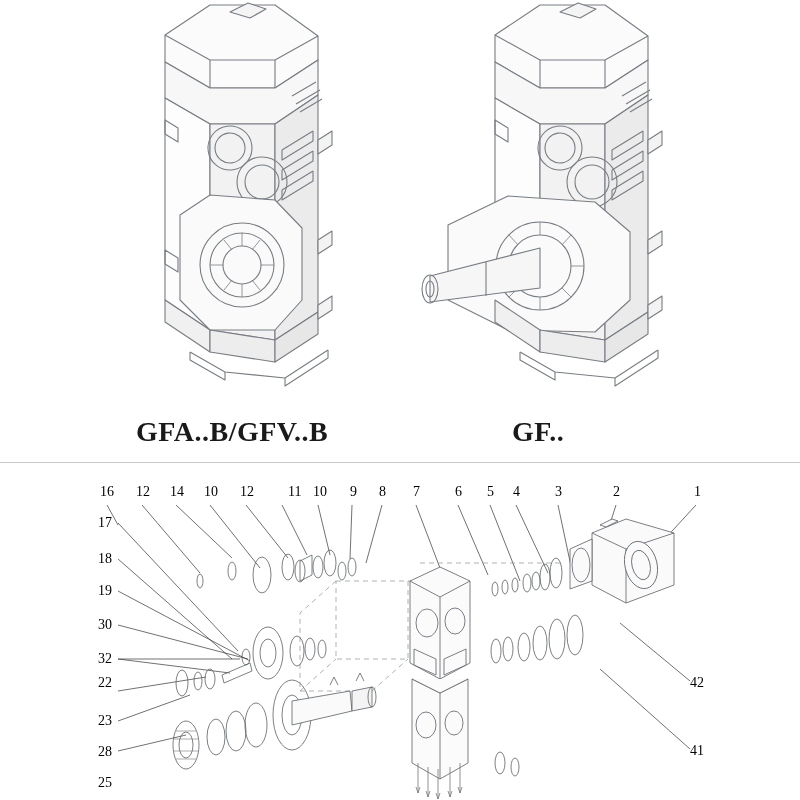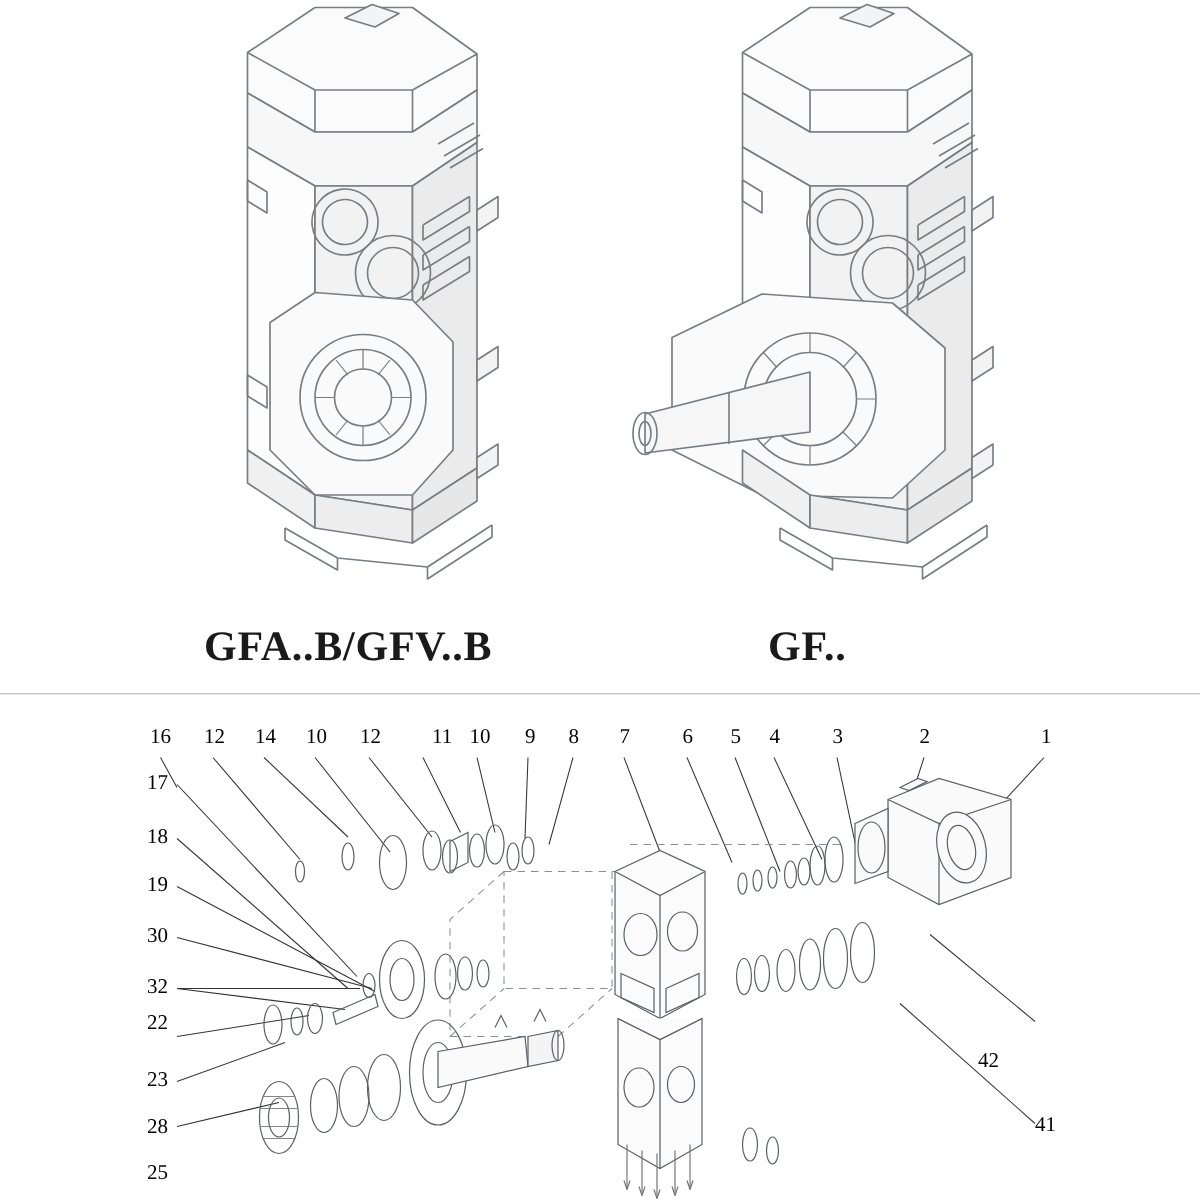--- a/index.html
+++ b/index.html
@@ -334,17 +334,17 @@
     <div class="num" style="left:98px;top:88px;">18</div>
     <div class="num" style="left:98px;top:120px;">19</div>
     <div class="num" style="left:98px;top:154px;">30</div>
     <div class="num" style="left:98px;top:188px;">32</div>
     <div class="num" style="left:98px;top:212px;">22</div>
     <div class="num" style="left:98px;top:250px;">23</div>
     <div class="num" style="left:98px;top:281px;">28</div>
     <div class="num" style="left:98px;top:312px;">25</div>
 
     
-    <div class="num" style="left:652px;top:212px;margin-top:25px;">42</div>
+    <div class="num" style="left:690px;top:212px;">42</div>
     <div class="num" style="left:690px;top:280px;">41</div>
   </div>
 
 </div>
 
 </body></html>

